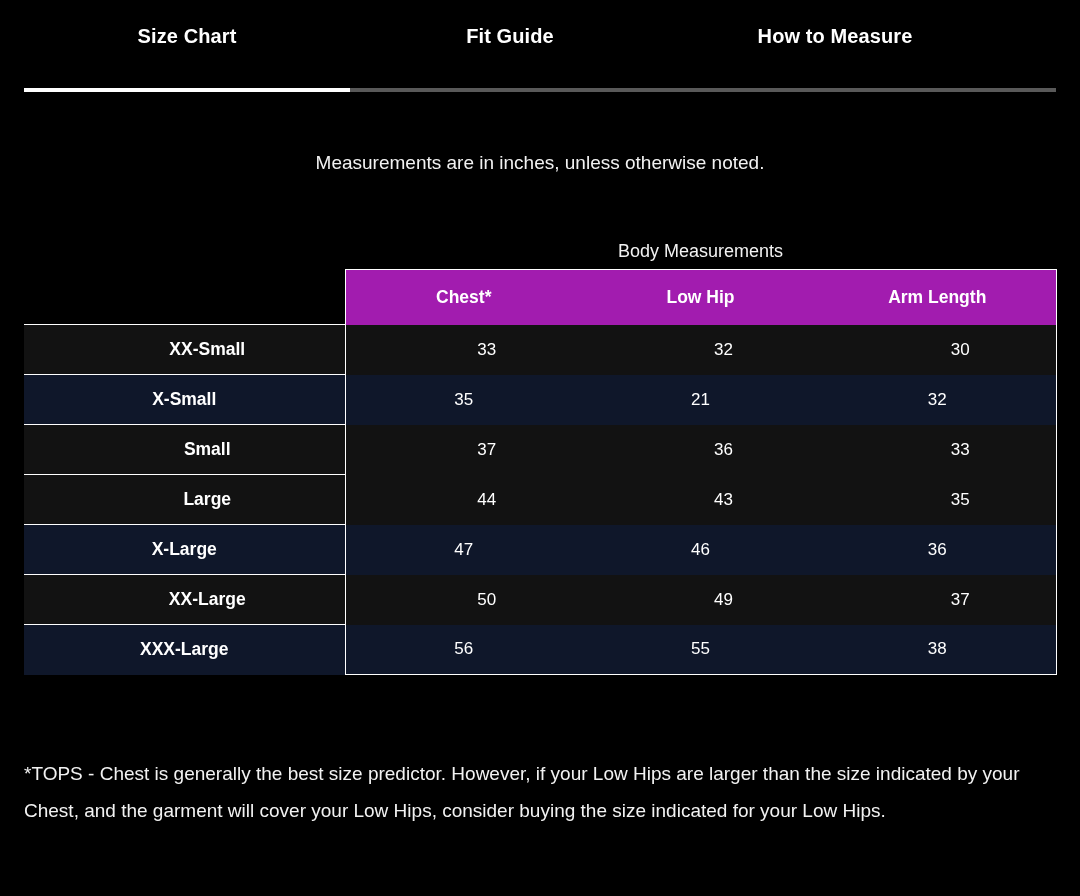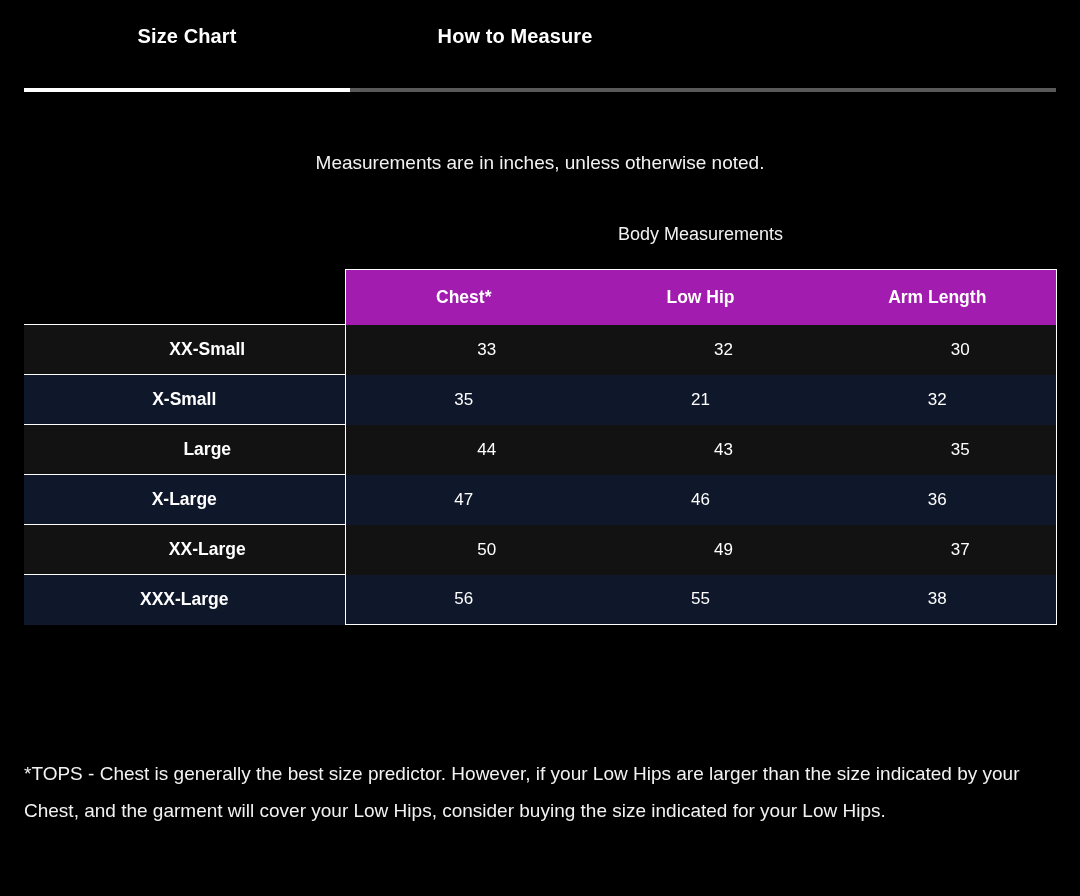--- a/index.html
+++ b/index.html
@@ -66,21 +66,21 @@
     width: 1080px;
     text-align: center;
     font-size: 19px;
     color: #f2f2f2;
     font-weight: 400;
   }
 
   
   .table-caption {
     position: absolute;
-    top: 224px;
+    top: 241px;
     left: 345px;
     width: 711px;
     text-align: center;
     font-size: 18px;
     color: #f2f2f2;
     font-weight: 400;
   }
 
   
   .table-wrap {
@@ -157,20 +157,21 @@
     font-weight: 400;
   }
 </style>
 </head>
 <body>
 
 <div class="page">
 
   <div class="tabs">
     <div class="tab tab-1">Size Chart</div>
+    <div class="tab tab-2">Fit Guide</div>
     <div class="tab tab-3">How to Measure</div>
   </div>
 
   <div class="tab-track"></div>
   <div class="tab-indicator"></div>
 
   <div class="note">Measurements are in inches, unless otherwise noted.</div>
 
   <div class="table-caption">Body Measurements</div>
 
@@ -197,20 +198,26 @@
           <td class="val">32</td>
           <td class="val last-data">30</td>
         </tr>
         <tr class="even">
           <td class="size-label">X-Small</td>
           <td class="val first-data">35</td>
           <td class="val">21</td>
           <td class="val last-data">32</td>
         </tr>
         <tr class="odd">
+          <td class="size-label">Small</td>
+          <td class="val first-data">37</td>
+          <td class="val">36</td>
+          <td class="val last-data">33</td>
+        </tr>
+        <tr class="odd">
           <td class="size-label">Large</td>
           <td class="val first-data">44</td>
           <td class="val">43</td>
           <td class="val last-data">35</td>
         </tr>
         <tr class="even">
           <td class="size-label">X-Large</td>
           <td class="val first-data">47</td>
           <td class="val">46</td>
           <td class="val last-data">36</td>

